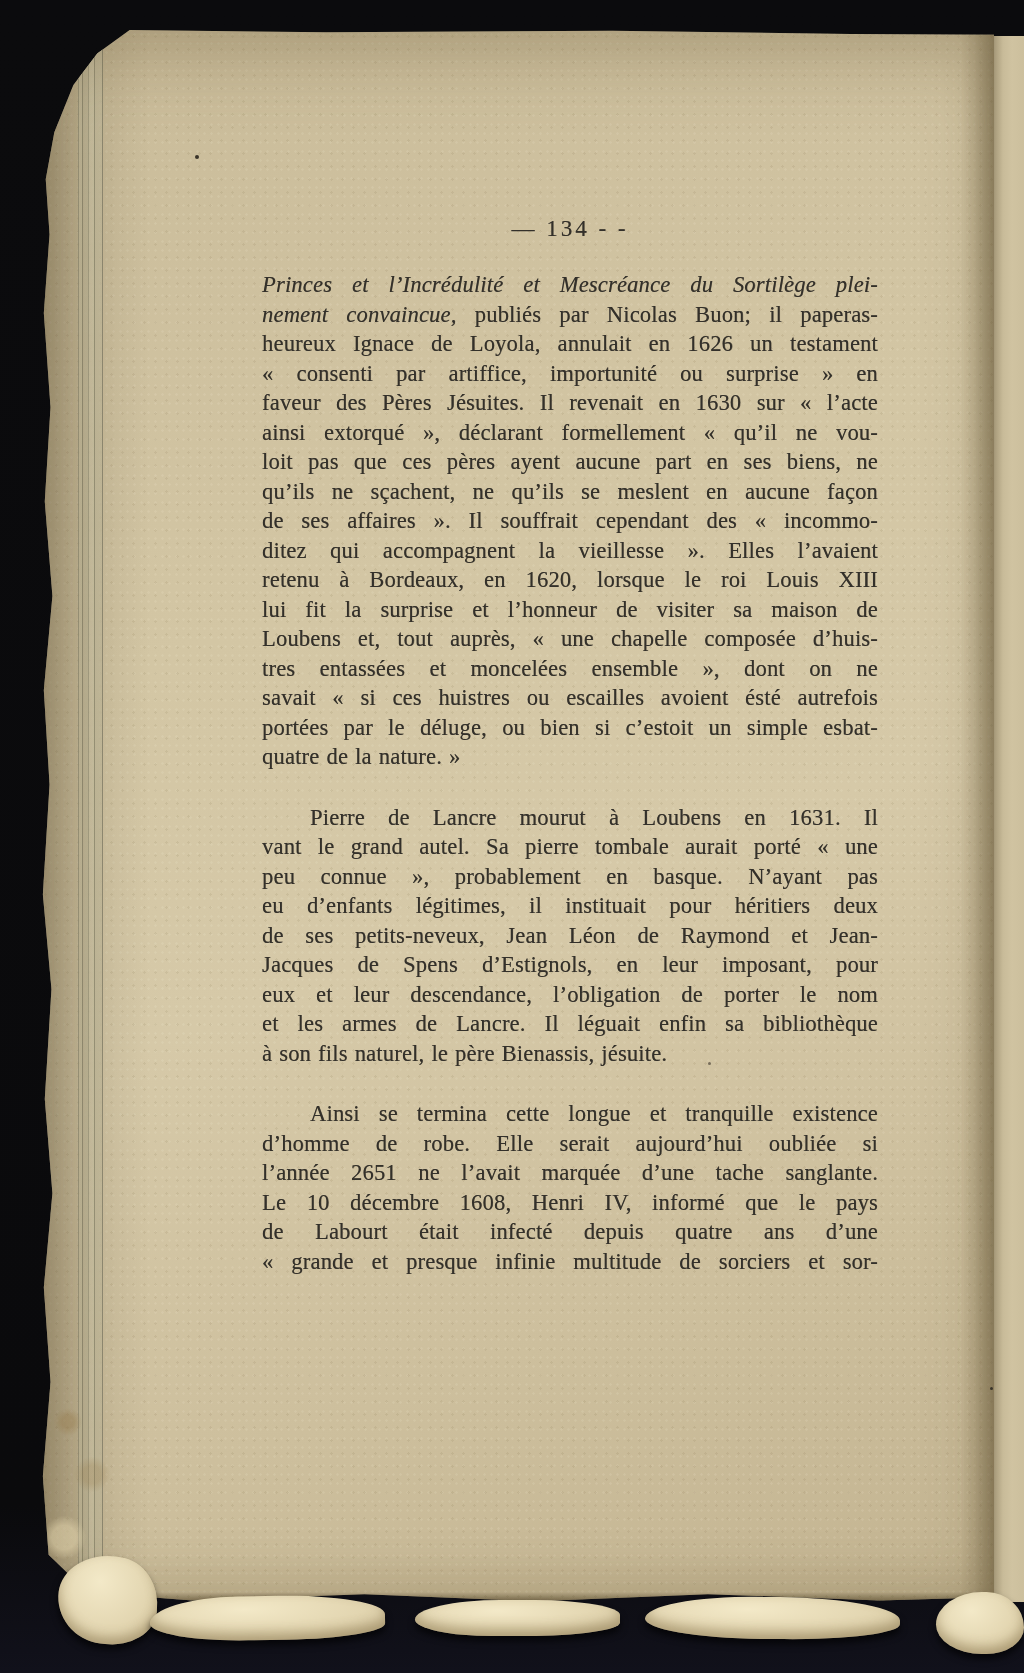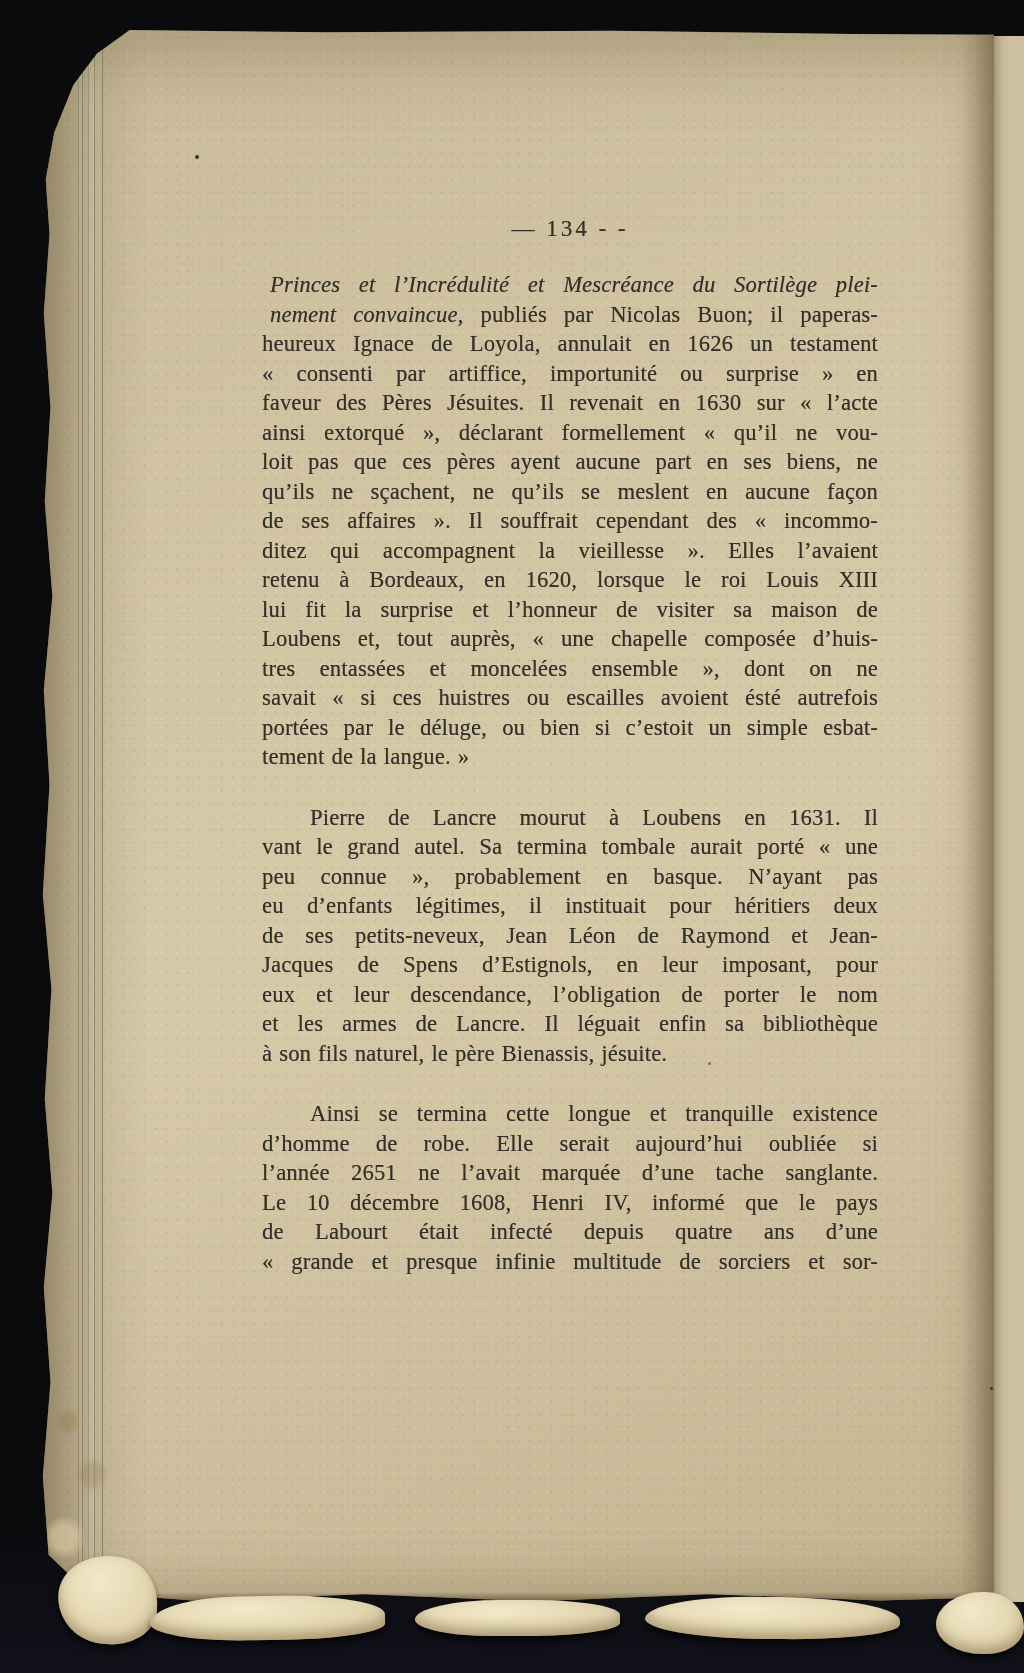--- a/index.html
+++ b/index.html
@@ -87,21 +87,21 @@
   #text-column{
     position:absolute;left:222px;top:240px;width:616px;
     font-size:22.5px;line-height:29.5px;color:#33302a;
     text-shadow:.3px .4px 0 rgba(50,44,36,.55);
     word-spacing:1.2px;letter-spacing:.2px;
   }
   .paragraph{margin:0 0 31px 0;}
   .line{text-align:justify;text-align-last:justify;white-space:normal;}
   .line.first-indent{padding-left:48px;}
   .line.loose-last{text-align-last:left;}
-  .seg-italic{font-style:italic;margin-left:8px;}
+  .seg-italic{font-style:italic;}
 </style>
 </head>
 <body>
 
 <div id="stage">
 
   <div id="right-strip"></div>
 
   <div id="page">
     <div id="crease"></div>
@@ -126,25 +126,25 @@
           <div class="line">loit pas que ces pères ayent aucune part en ses biens, ne</div>
           <div class="line">qu’ils ne sçachent, ne qu’ils se meslent en aucune façon</div>
           <div class="line">de ses affaires ». Il souffrait cependant des « incommo-</div>
           <div class="line">ditez qui accompagnent la vieillesse ». Elles l’avaient</div>
           <div class="line">retenu à Bordeaux, en 1620, lorsque le roi Louis XIII</div>
           <div class="line">lui fit la surprise et l’honneur de visiter sa maison de</div>
           <div class="line">Loubens et, tout auprès, « une chapelle composée d’huis-</div>
           <div class="line">tres entassées et moncelées ensemble », dont on ne</div>
           <div class="line">savait « si ces huistres ou escailles avoient ésté autrefois</div>
           <div class="line">portées par le déluge, ou bien si c’estoit un simple esbat-</div>
-          <div class="line loose-last">tement de la langue. »</div>
+          <div class="line loose-last">quatre de la nature. »</div>
         </div>
         <div class="paragraph">
           <div class="line first-indent">Pierre de Lancre mourut à Loubens en 1631. Il</div>
-          <div class="line">vant le grand autel. Sa termina tombale aurait porté « une</div>
+          <div class="line">vant le grand autel. Sa pierre tombale aurait porté « une</div>
           <div class="line">peu connue », probablement en basque. N’ayant pas</div>
           <div class="line">eu d’enfants légitimes, il instituait pour héritiers deux</div>
           <div class="line">de ses petits-neveux, Jean Léon de Raymond et Jean-</div>
           <div class="line">Jacques de Spens d’Estignols, en leur imposant, pour</div>
           <div class="line">eux et leur descendance, l’obligation de porter le nom</div>
           <div class="line">et les armes de Lancre. Il léguait enfin sa bibliothèque</div>
           <div class="line loose-last">à son fils naturel, le père Bienassis, jésuite.</div>
         </div>
         <div class="paragraph">
           <div class="line first-indent">Ainsi se termina cette longue et tranquille existence</div>

